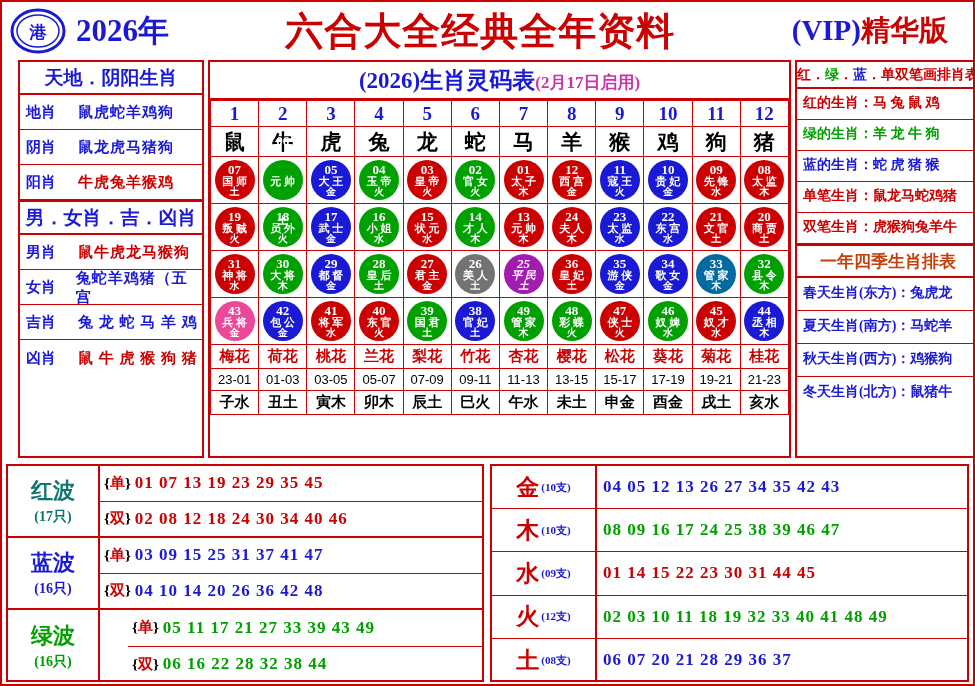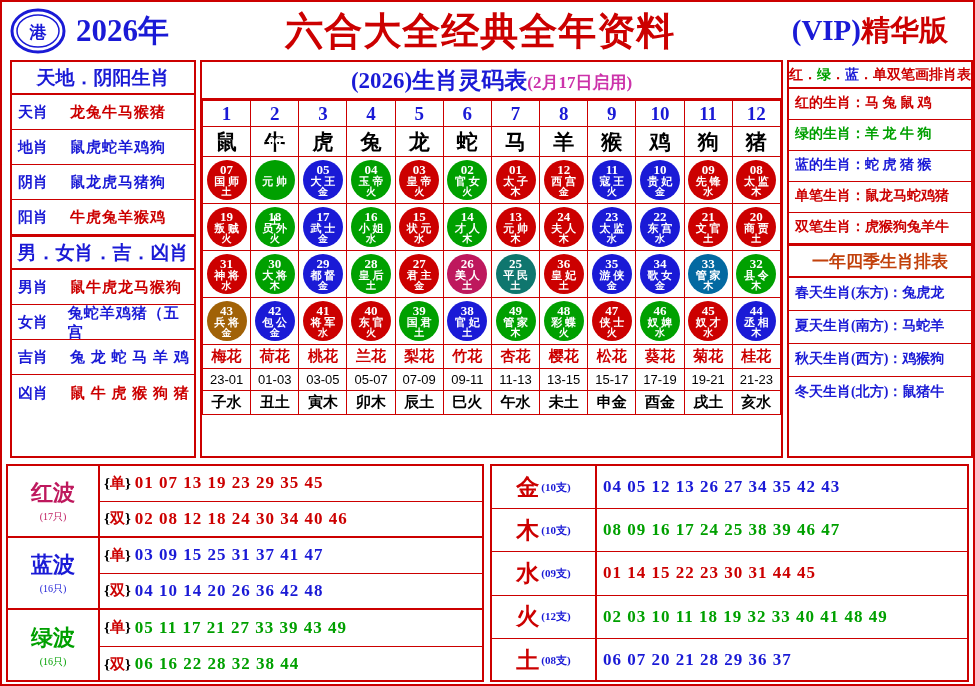--- a/index.html
+++ b/index.html
@@ -36,21 +36,21 @@
     font-size:38px; font-family:"Liberation Serif", serif;
     letter-spacing:1px;
   }
   .vip {
     color:#1a1ad6; font-weight:bold; font-size:29px;
     font-family:"Liberation Serif", serif; margin-right:25px;
   }
   .vip .red { color:#cc0000; }
 
   
-  .cols { position:absolute; left:4px; top:58px; width:879px; height:400px; }
+  .cols { position:absolute; left:12px; top:58px; width:879px; height:400px; }
 
   .colL { position:absolute; left:4px; top:0; width:186px; height:398px;
           border:2px solid #cc0000; }
   .colC { position:absolute; left:194px; top:0; width:583px; height:398px;
           border:2px solid #cc0000; }
   .colR { position:absolute; left:781px; top:0; width:186px; height:398px;
           border:2px solid #cc0000; }
 
   
   .lbox-title {
@@ -123,26 +123,26 @@
   .srow:last-child { border-bottom:none; }
 
   
   .bottom { position:absolute; left:0; top:462px; width:971px; height:220px; }
   .bl { position:absolute; left:4px; top:0; width:478px; height:218px;
         border:2px solid #cc0000; }
   .br { position:absolute; left:488px; top:0; width:479px; height:218px;
         border:2px solid #cc0000; }
 
   .waveblk { display:flex; border-bottom:2px solid #cc0000; height:72px; }
-  .waveblk:last-child { border-bottom:none; }
+  .waveblk:last-child { border-bottom:none;gap:28px; }
   .wavelbl { width:92px; border-right:2px solid #cc0000;
              display:flex; flex-direction:column; align-items:center;
              justify-content:center; font-family:"Liberation Serif", serif; }
   .wavelbl .nm { font-size:22px; font-weight:bold; }
-  .wavelbl .ct { font-size:10px; font-weight:normal; margin-top:2px; }
+  .wavelbl .ct { font-size:14px; font-weight:bold; margin-top:2px; }
   .wavenums { flex:1; display:flex; flex-direction:column; }
   .wline { flex:1; display:flex; align-items:center; padding-left:4px;
            border-bottom:1px solid #cc0000; }
   .wline:last-child { border-bottom:none; }
   .wtag { font-size:15px; font-weight:bold; color:#000;
           font-family:"Liberation Serif", serif; margin-right:4px; }
   .wtag .inner { color:#cc0000; }
   .wnums { font-size:17px; font-weight:bold; letter-spacing:1px;
            font-family:"Liberation Serif", serif; }
 
@@ -175,24 +175,20 @@
     </div>
     <div class="year-txt">2026年</div>
     <div class="maintitle">六合大全经典全年资料</div>
     <div class="vip"><span>(VIP)</span><span class="red">精华版</span></div>
   </div>
 
   <div class="cols">
 
     <div class="colL">
       <div class="lbox-title">天地．阴阳生肖</div>
-      <div class="lrow">
-        <span class="lbl">天肖</span>
-        <span class="val">龙兔牛马猴猪</span>
-      </div>
       <div class="lrow blue">
         <span class="lbl">地肖</span>
         <span class="val">鼠虎蛇羊鸡狗</span>
       </div>
       <div class="lrow blue">
         <span class="lbl">阴肖</span>
         <span class="val">鼠龙虎马猪狗</span>
       </div>
       <div class="lrow">
         <span class="lbl">阳肖</span>
@@ -454,28 +450,28 @@
                 </div>
               </td>
               <td>
                 <div class="ball" style="background: rgb(204, 0, 0);">
                   <span class="n">27</span>
                   <span class="t">君 主</span>
                   <span class="e">金</span>
                 </div>
               </td>
               <td>
-                <div class="ball" style="background: #be185d;">
+                <div class="ball" style="background: #737373;">
                   <span class="n">26</span>
                   <span class="t">美 人</span>
                   <span class="e">土</span>
                 </div>
               </td>
               <td>
-                <div class="ball" style="background: #0f766e;">
+                <div class="ball" style="background: #a21caf; font-style: italic;">
                   <span class="n">25</span>
                   <span class="t">平 民</span>
                   <span class="e">土</span>
                 </div>
               </td>
               <td>
                 <div class="ball" style="background: rgb(204, 0, 0);">
                   <span class="n">36</span>
                   <span class="t">皇 妃</span>
                   <span class="e">土</span>
@@ -505,21 +501,21 @@
               <td>
                 <div class="ball" style="background: rgb(0, 160, 0);">
                   <span class="n">32</span>
                   <span class="t">县 令</span>
                   <span class="e">木</span>
                 </div>
               </td>
             </tr>
         <tr class="ballrow" id="row-b3">
               <td>
-                <div class="ball" style="background: #a16207;">
+                <div class="ball" style="background: #ec4899;">
                   <span class="n">43</span>
                   <span class="t">兵 将</span>
                   <span class="e">金</span>
                 </div>
               </td>
               <td>
                 <div class="ball" style="background: rgb(26, 26, 214);">
                   <span class="n">42</span>
                   <span class="t">包 公</span>
                   <span class="e">金</span>
@@ -656,21 +652,21 @@
       <div class="srow">春天生肖(东方)：兔虎龙</div>
       <div class="srow">夏天生肖(南方)：马蛇羊</div>
       <div class="srow">秋天生肖(西方)：鸡猴狗</div>
       <div class="srow">冬天生肖(北方)：鼠猪牛</div>
     </div>
   </div>
 
   <div class="bottom">
     <div class="bl" id="wave-table">
         <div class="waveblk">
-          <div class="wavelbl" style="color: #be185d;">
+          <div class="wavelbl" style="color: #0f766e;">
             <div class="nm">红波</div>
             <div class="ct">(17只)</div>
           </div>
           <div class="wavenums">
             <div class="wline">
               <span class="wtag">{<span class="inner">单</span>}</span>
               <span class="wnums" style="color: rgb(204, 0, 0);">01 07 13 19 23 29 35 45</span>
             </div>
             <div class="wline">
               <span class="wtag">{<span class="inner">双</span>}</span>

